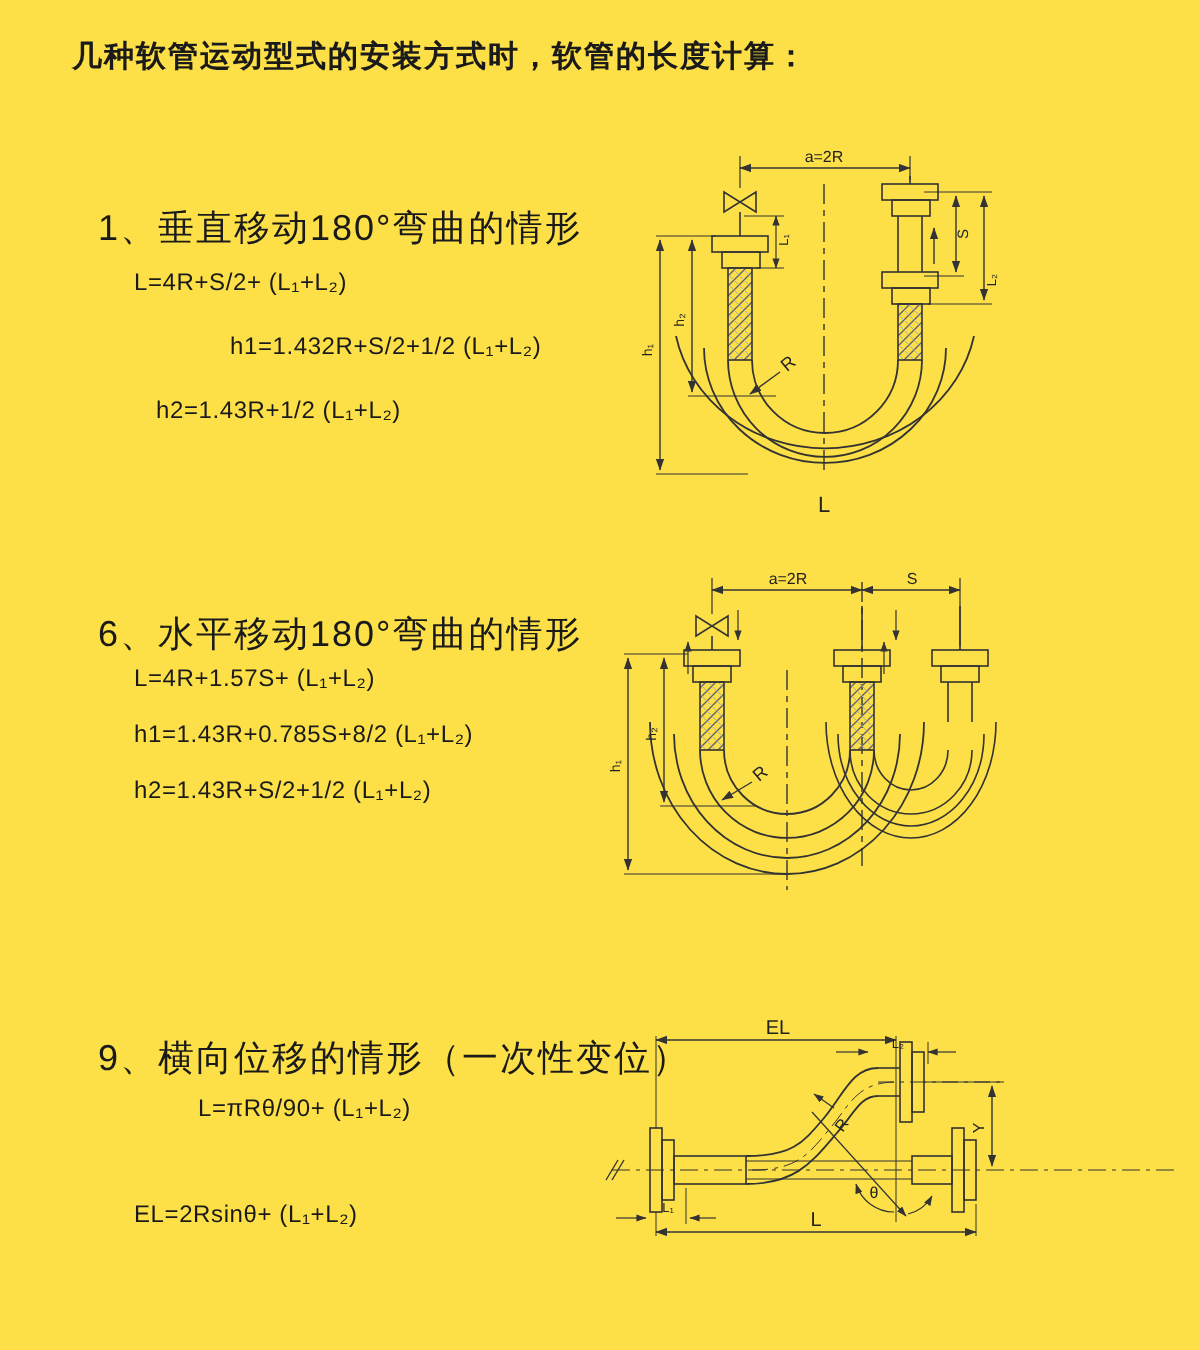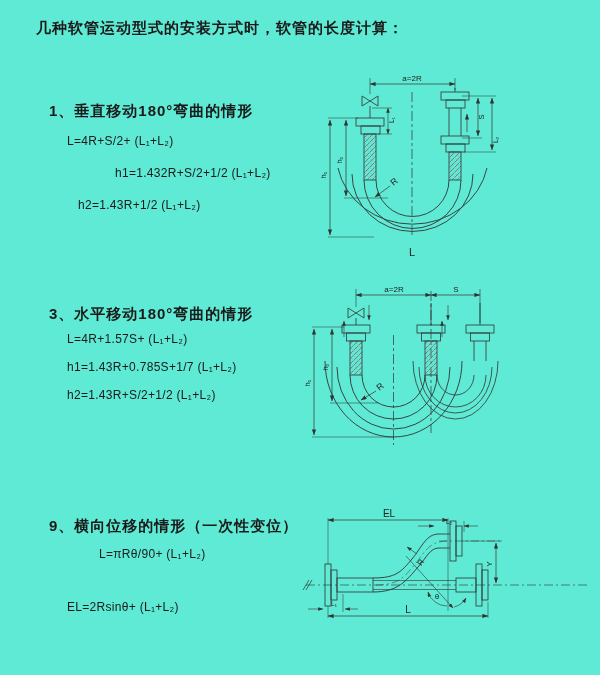--- a/index.html
+++ b/index.html
@@ -1,20 +1,20 @@
 <!DOCTYPE html>
 <html><head>
 <meta charset="utf-8">
 <style>
   html,body{margin:0;padding:0;background:#fff;}
-  #page{position:relative;width:600px;height:675px;background:#5eead4;overflow:hidden;
+  #page{position:relative;width:600px;height:675px;background:#fde047;overflow:hidden;
         font-family:"Liberation Sans","DejaVu Sans",sans-serif;color:#1a1a1a;}
   .abs{position:absolute;white-space:nowrap;}
   .title{font-size:15px;font-weight:600;letter-spacing:1px;}
-  .sec-heading{font-size:15px;font-weight:700;letter-spacing:1px;}
+  .sec-heading{font-size:18px;font-weight:400;letter-spacing:1px;}
   .formula{font-size:12px;font-weight:400;letter-spacing:.3px;}
   svg{position:absolute;overflow:visible;}
   svg text{font-family:"Liberation Sans","DejaVu Sans",sans-serif;fill:#222;}
 </style>
 </head>
 <body>
 
 <div id="page">
 
   <svg width="0" height="0" style="position:absolute">
@@ -29,23 +29,23 @@
     </defs>
   </svg>
 
   <div class="abs title" style="left:36px;top:19px;">几种软管运动型式的安装方式时，软管的长度计算：</div>
 
   <div class="abs sec-heading" style="left:49px;top:102px;">1、垂直移动180°弯曲的情形</div>
   <div class="abs formula" style="left:67px;top:134px;">L=4R+S/2+ (L₁+L₂)</div>
   <div class="abs formula" style="left:67px;top:166px;margin-left:48px;">h1=1.432R+S/2+1/2 (L₁+L₂)</div>
   <div class="abs formula" style="left:67px;top:198px;margin-left:11px;">h2=1.43R+1/2 (L₁+L₂)</div>
 
-  <div class="abs sec-heading" style="left:49px;top:305px;">3、水平移动180°弯曲的情形</div>
+  <div class="abs sec-heading" style="left:49px;top:305px;">6、水平移动180°弯曲的情形</div>
   <div class="abs formula" style="left:67px;top:332px;">L=4R+1.57S+ (L₁+L₂)</div>
-  <div class="abs formula" style="left:67px;top:360px;">h1=1.43R+0.785S+1/7 (L₁+L₂)</div>
+  <div class="abs formula" style="left:67px;top:360px;">h1=1.43R+0.785S+8/2 (L₁+L₂)</div>
   <div class="abs formula" style="left:67px;top:388px;">h2=1.43R+S/2+1/2 (L₁+L₂)</div>
 
   <div class="abs sec-heading" style="left:49px;top:517px;">9、横向位移的情形（一次性变位）</div>
   <div class="abs formula" style="left:67px;top:547px;margin-left:32px;">L=πRθ/90+ (L₁+L₂)</div>
   <div class="abs formula" style="left:67px;top:600px;">EL=2Rsinθ+ (L₁+L₂)</div>
 
   <svg style="left:312px;top:70px;" width="280" height="192" viewBox="0 0 280 192">
     <g stroke="#333" stroke-width="0.8" fill="none">
 
       <line x1="100" y1="22" x2="100" y2="168" stroke-dasharray="10 3 3 3" stroke-width="0.7"></line>

